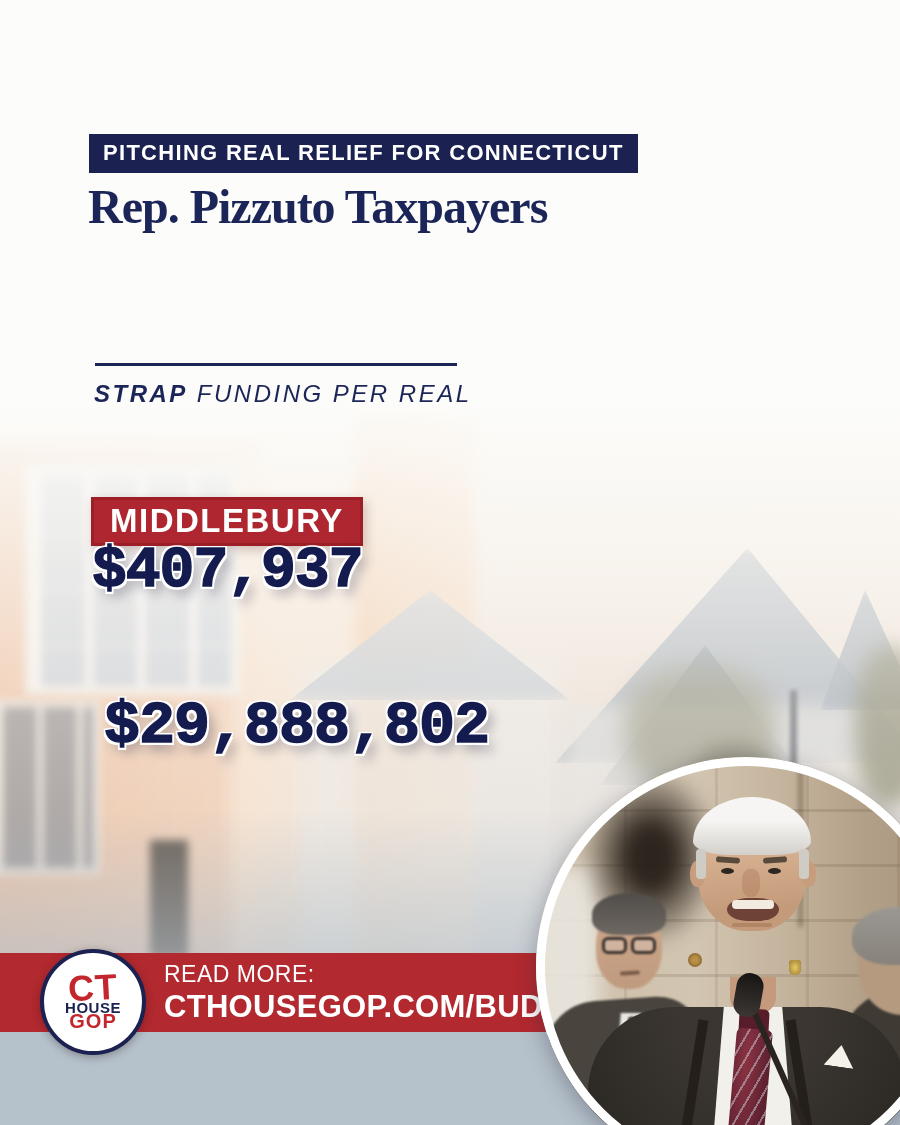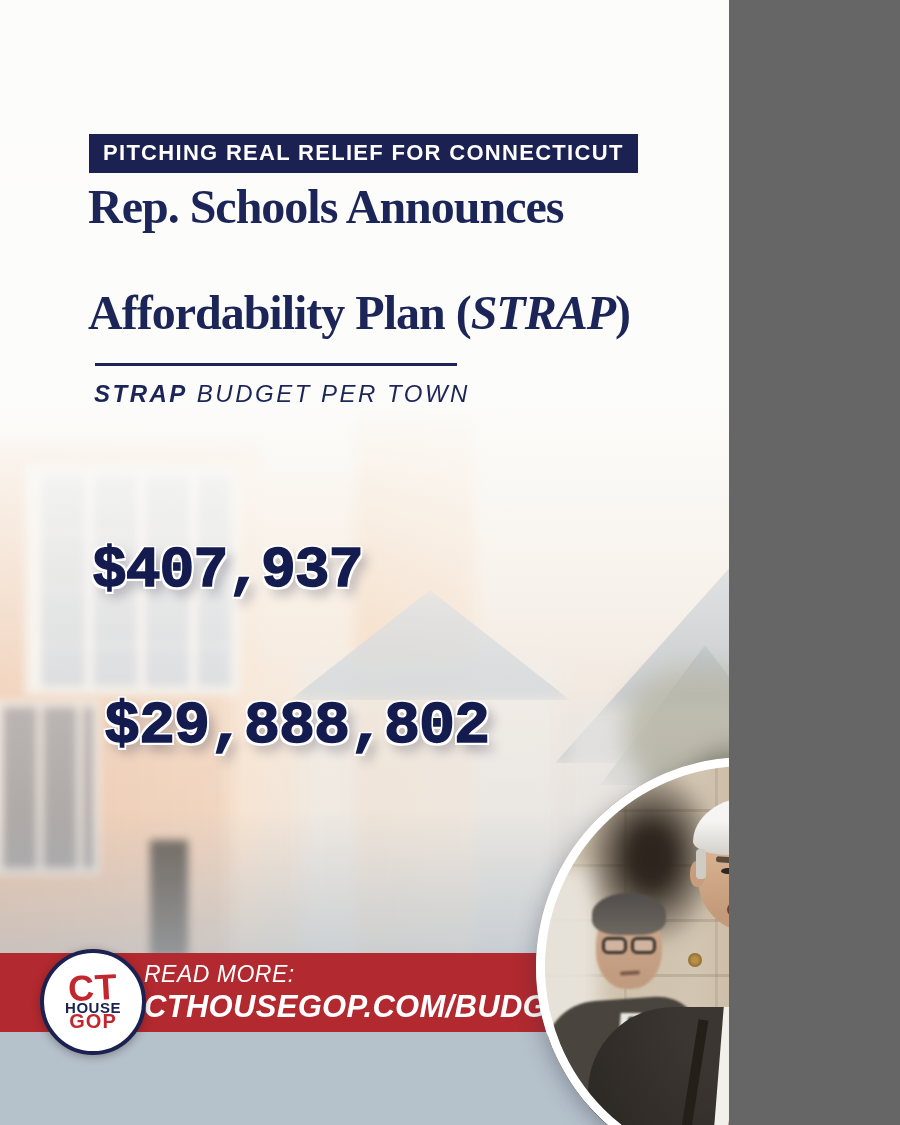--- a/index.html
+++ b/index.html
@@ -1,17 +1,17 @@
 <!DOCTYPE html>
 <html><head>
 <meta charset="utf-8">
 <style>
   html,body{margin:0;padding:0;background:#666;}
   .canvas{
-    position:relative;width:729px;height:1125px;overflow:hidden;
+    position:relative;width:900px;height:1125px;overflow:hidden;
     background:linear-gradient(180deg,#fcfcfa 0%,#faf8f5 30%,#f6eee6 48%,#efe4da 62%,#ddd9d6 78%,#bfc8d0 92%,#b4c0ca 100%);
     font-family:"Liberation Sans",sans-serif;
   }
   .canvas *{box-sizing:border-box;}
   
   .bg{position:absolute;z-index:1;}
   .bg-rooftop{left:-30px;top:-40px;width:560px;height:240px;background:linear-gradient(180deg,#fdf7ef, #f8ecdd);border-bottom:4px solid rgba(150,180,205,.45);transform:rotate(1.5deg);filter:blur(3px);opacity:.75;}
   .bg-bldg-left{left:-30px;top:440px;width:290px;height:530px;background:linear-gradient(90deg,#efc2a2,#f4d4bb);filter:blur(8px);opacity:.8;}
   .bg-bldg-col{left:355px;top:415px;width:120px;height:550px;background:linear-gradient(90deg,#f3cfae,#f6dcc4);filter:blur(7px);opacity:.85;}
   .bg-bldg-mid{left:230px;top:470px;width:150px;height:500px;background:#f8e7d6;filter:blur(9px);opacity:.8;}
@@ -57,21 +57,21 @@
   .amount{position:absolute;z-index:4;color:#141b4e;font-family:Liberation Mono, monospace;font-weight:700;
     letter-spacing:-1px;-webkit-text-stroke:1.5px #141b4e;
     text-shadow:2.5px 0 0 #fff,-2.5px 0 0 #fff,0 2.5px 0 #fff,0 -2.5px 0 #fff,
       2.5px 2.5px 0 #fff,-2.5px 2.5px 0 #fff,2.5px -2.5px 0 #fff,-2.5px -2.5px 0 #fff,
       6px 8px 12px rgba(50,50,75,.4);}
   .amount-1{left:92px;top:538px;font-size:58px;}
   .amount-2{left:104px;top:692px;font-size:60px;}
 
   
   .footer-banner{position:absolute;z-index:5;left:0;top:953px;width:565px;height:79px;background:#b2292f;}
-  .footer-text{position:absolute;z-index:6;left:144px;top:961px;color:#fff;font-style:italic;}
+  .footer-text{position:absolute;z-index:6;left:164px;top:961px;color:#fff;}
   .read-more{display:block;font-size:23px;font-weight:400;letter-spacing:.5px;line-height:1.2;}
   .footer-url{display:block;font-size:31px;font-weight:700;letter-spacing:.3px;line-height:1.15;}
   .logo{position:absolute;z-index:7;left:40px;top:949px;width:106px;height:106px;border-radius:50%;
     background:#fff;border:4px solid #1b2150;box-shadow:0 2px 8px rgba(40,20,20,.35);
     display:flex;flex-direction:column;align-items:center;justify-content:center;overflow:hidden;}
   .logo .ct{color:#c3272d;font-weight:700;font-size:36px;line-height:.8;transform:rotate(-3deg);letter-spacing:1px;}
   .logo .house{color:#1b2150;font-weight:700;font-size:15px;line-height:.9;margin-top:-2px;letter-spacing:.5px;
     text-shadow:1.5px 0 0 #fff,-1.5px 0 0 #fff,0 1.5px 0 #fff,0 -1.5px 0 #fff;}
   .logo .gop{color:#c3272d;font-weight:700;font-size:20px;line-height:.85;margin-top:-1px;letter-spacing:1px;}
 
@@ -156,31 +156,33 @@
   <div class="bg bg-tree3"></div>
   <div class="bg bg-pole"></div>
   <div class="bg bg-wash-top"></div>
   <div class="bg bg-wash-bottom"></div>
 
   <div class="kicker">
     <span>PITCHING REAL RELIEF FOR CONNECTICUT</span>
   </div>
 
   <h1 class="headline" style="margin:0;">
-    <span>Rep. Schools Announces</span><br>
+    <span>Rep. Pizzuto Taxpayers</span><br>
     <br>
-    <span><span>Affordability Plan (</span><span class="em">STRAP</span><span>)</span></span>
   </h1>
 
   <div class="divider"></div>
 
   <div class="subtitle">
-    <span class="strap">STRAP</span><span class="rest">BUDGET PER TOWN</span>
-  </div>
-
+    <span class="strap">STRAP</span><span class="rest">FUNDING PER REAL</span>
+  </div>
+
+  <div class="badge badge-1">
+    <span>MIDDLEBURY</span>
+  </div>
   <div class="amount amount-1">$407,937</div>
 
   <div class="amount amount-2">$29,888,802</div>
 
   <div class="footer-banner"></div>
   <div class="footer-text">
     <span class="read-more">READ MORE:</span>
     <span class="footer-url">CTHOUSEGOP.COM/BUDGET</span>
   </div>
   <div class="logo">

